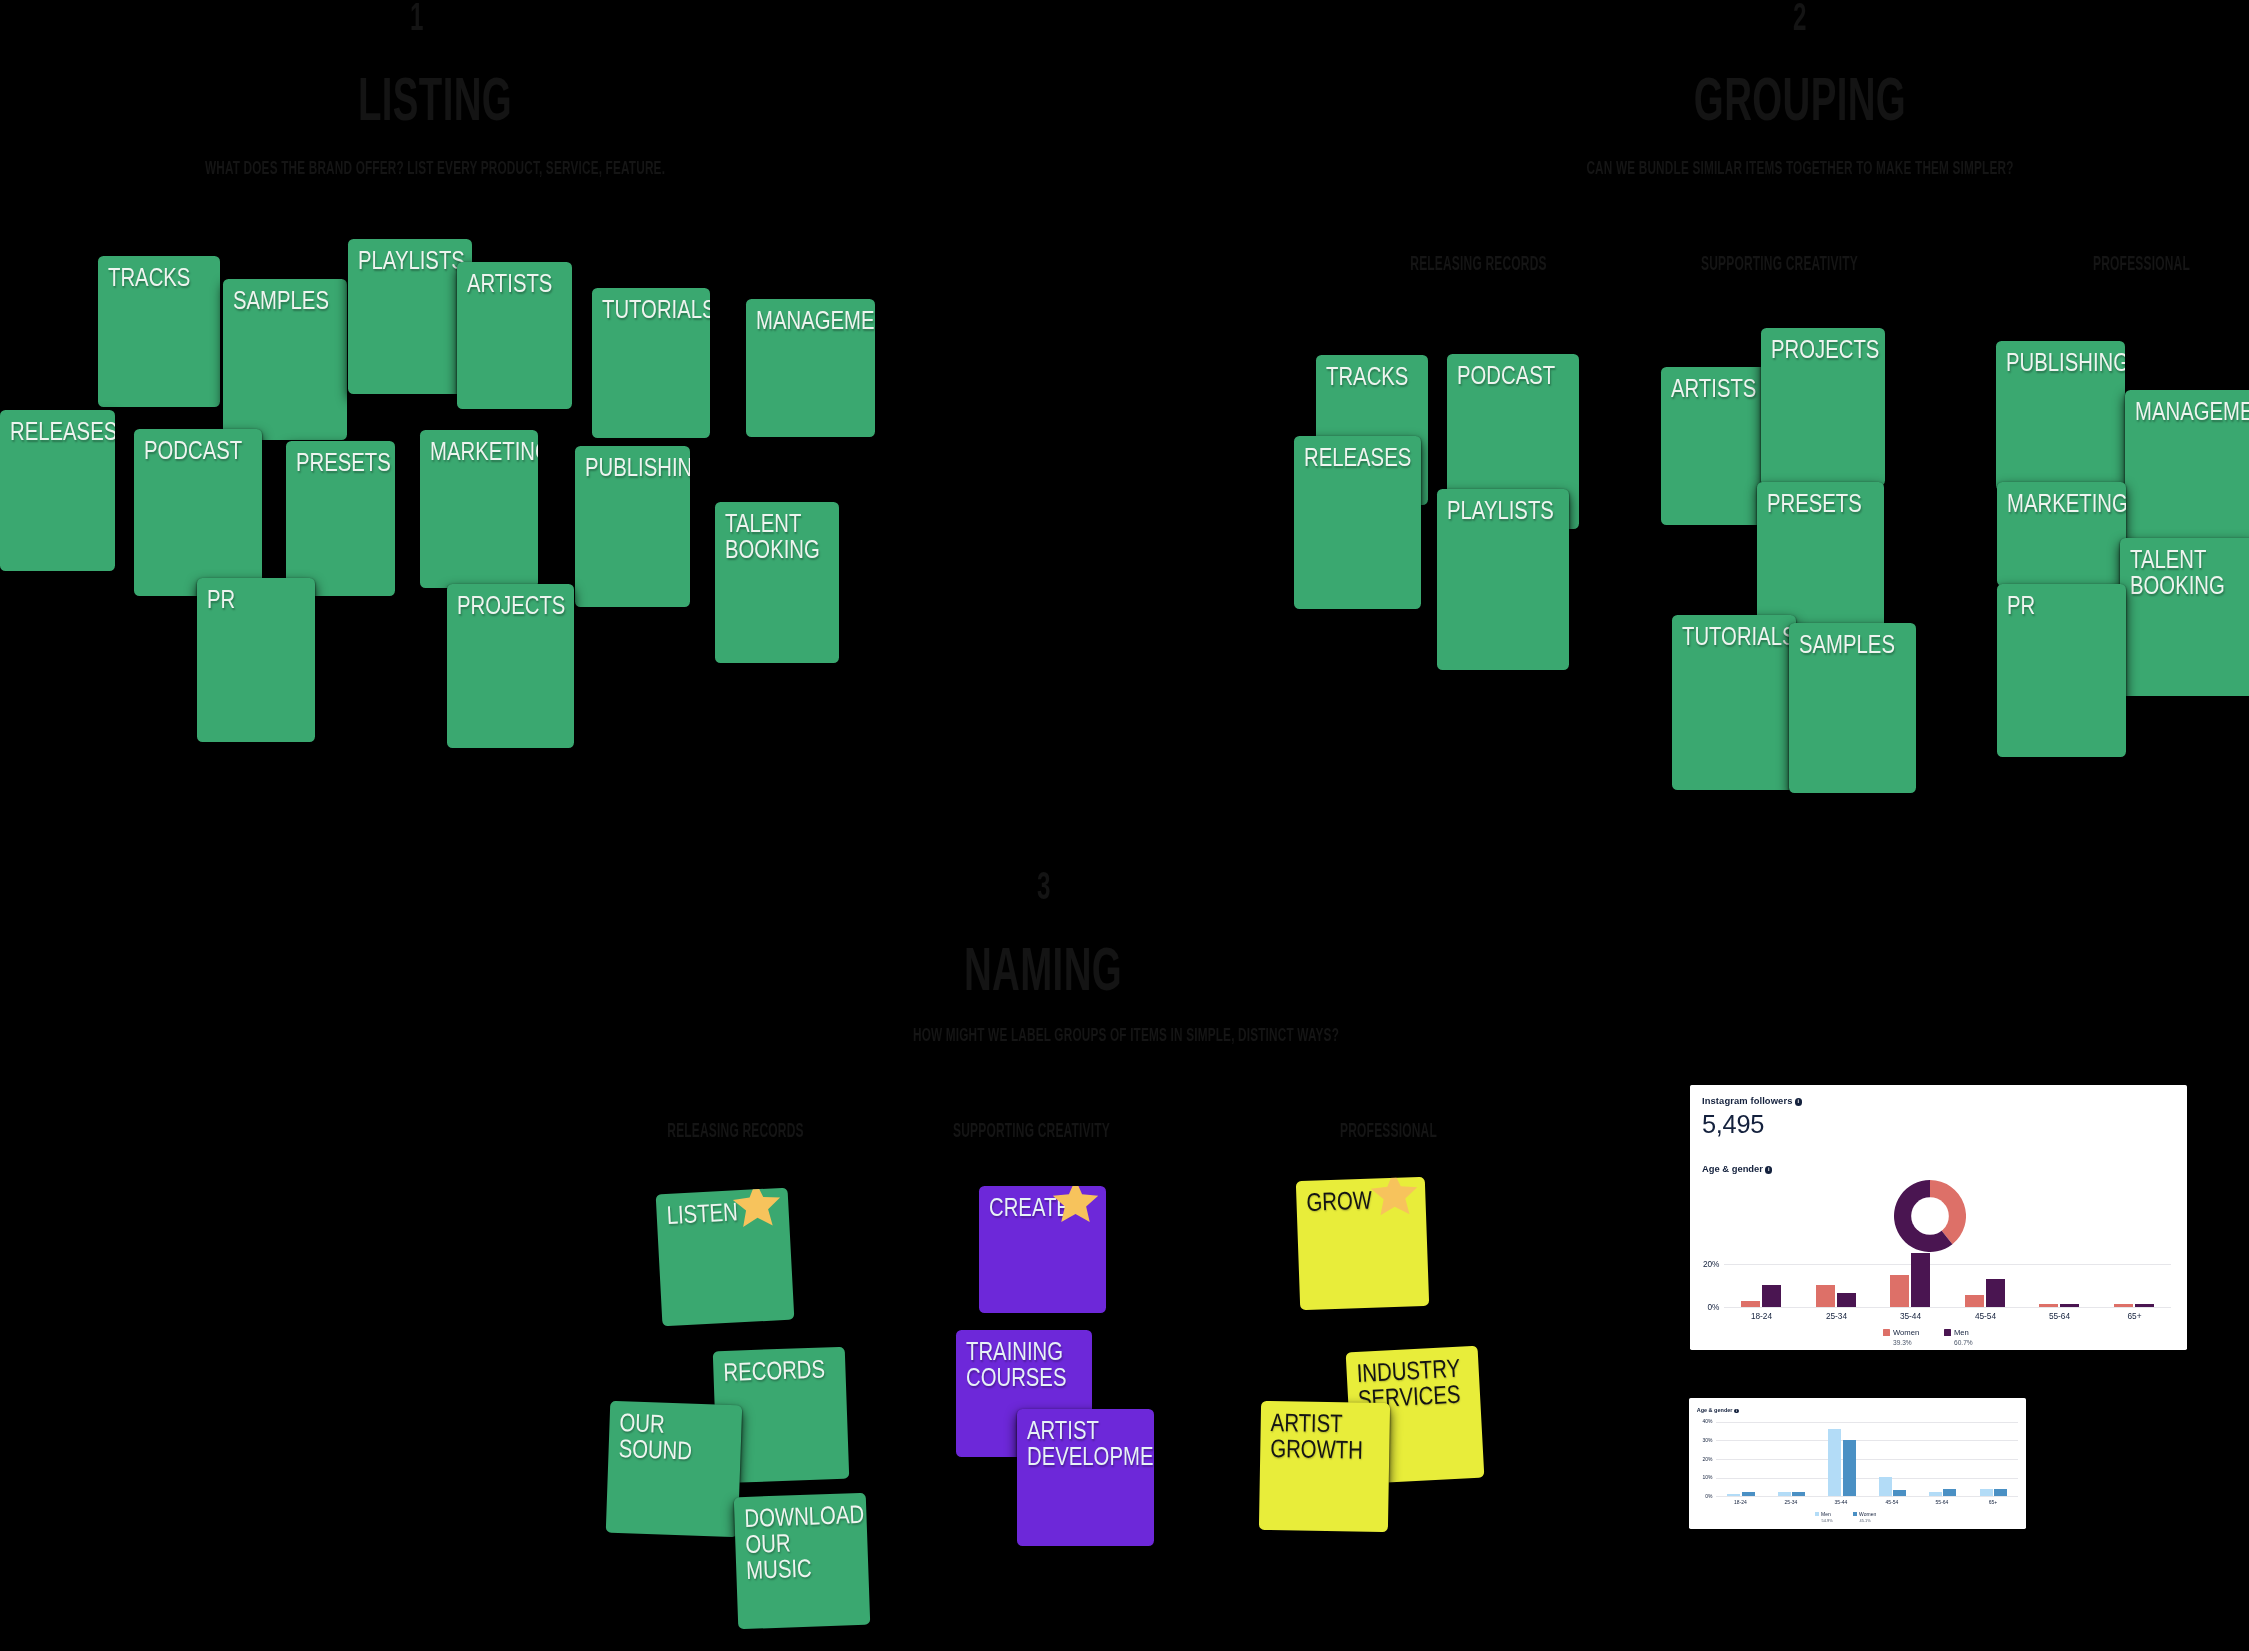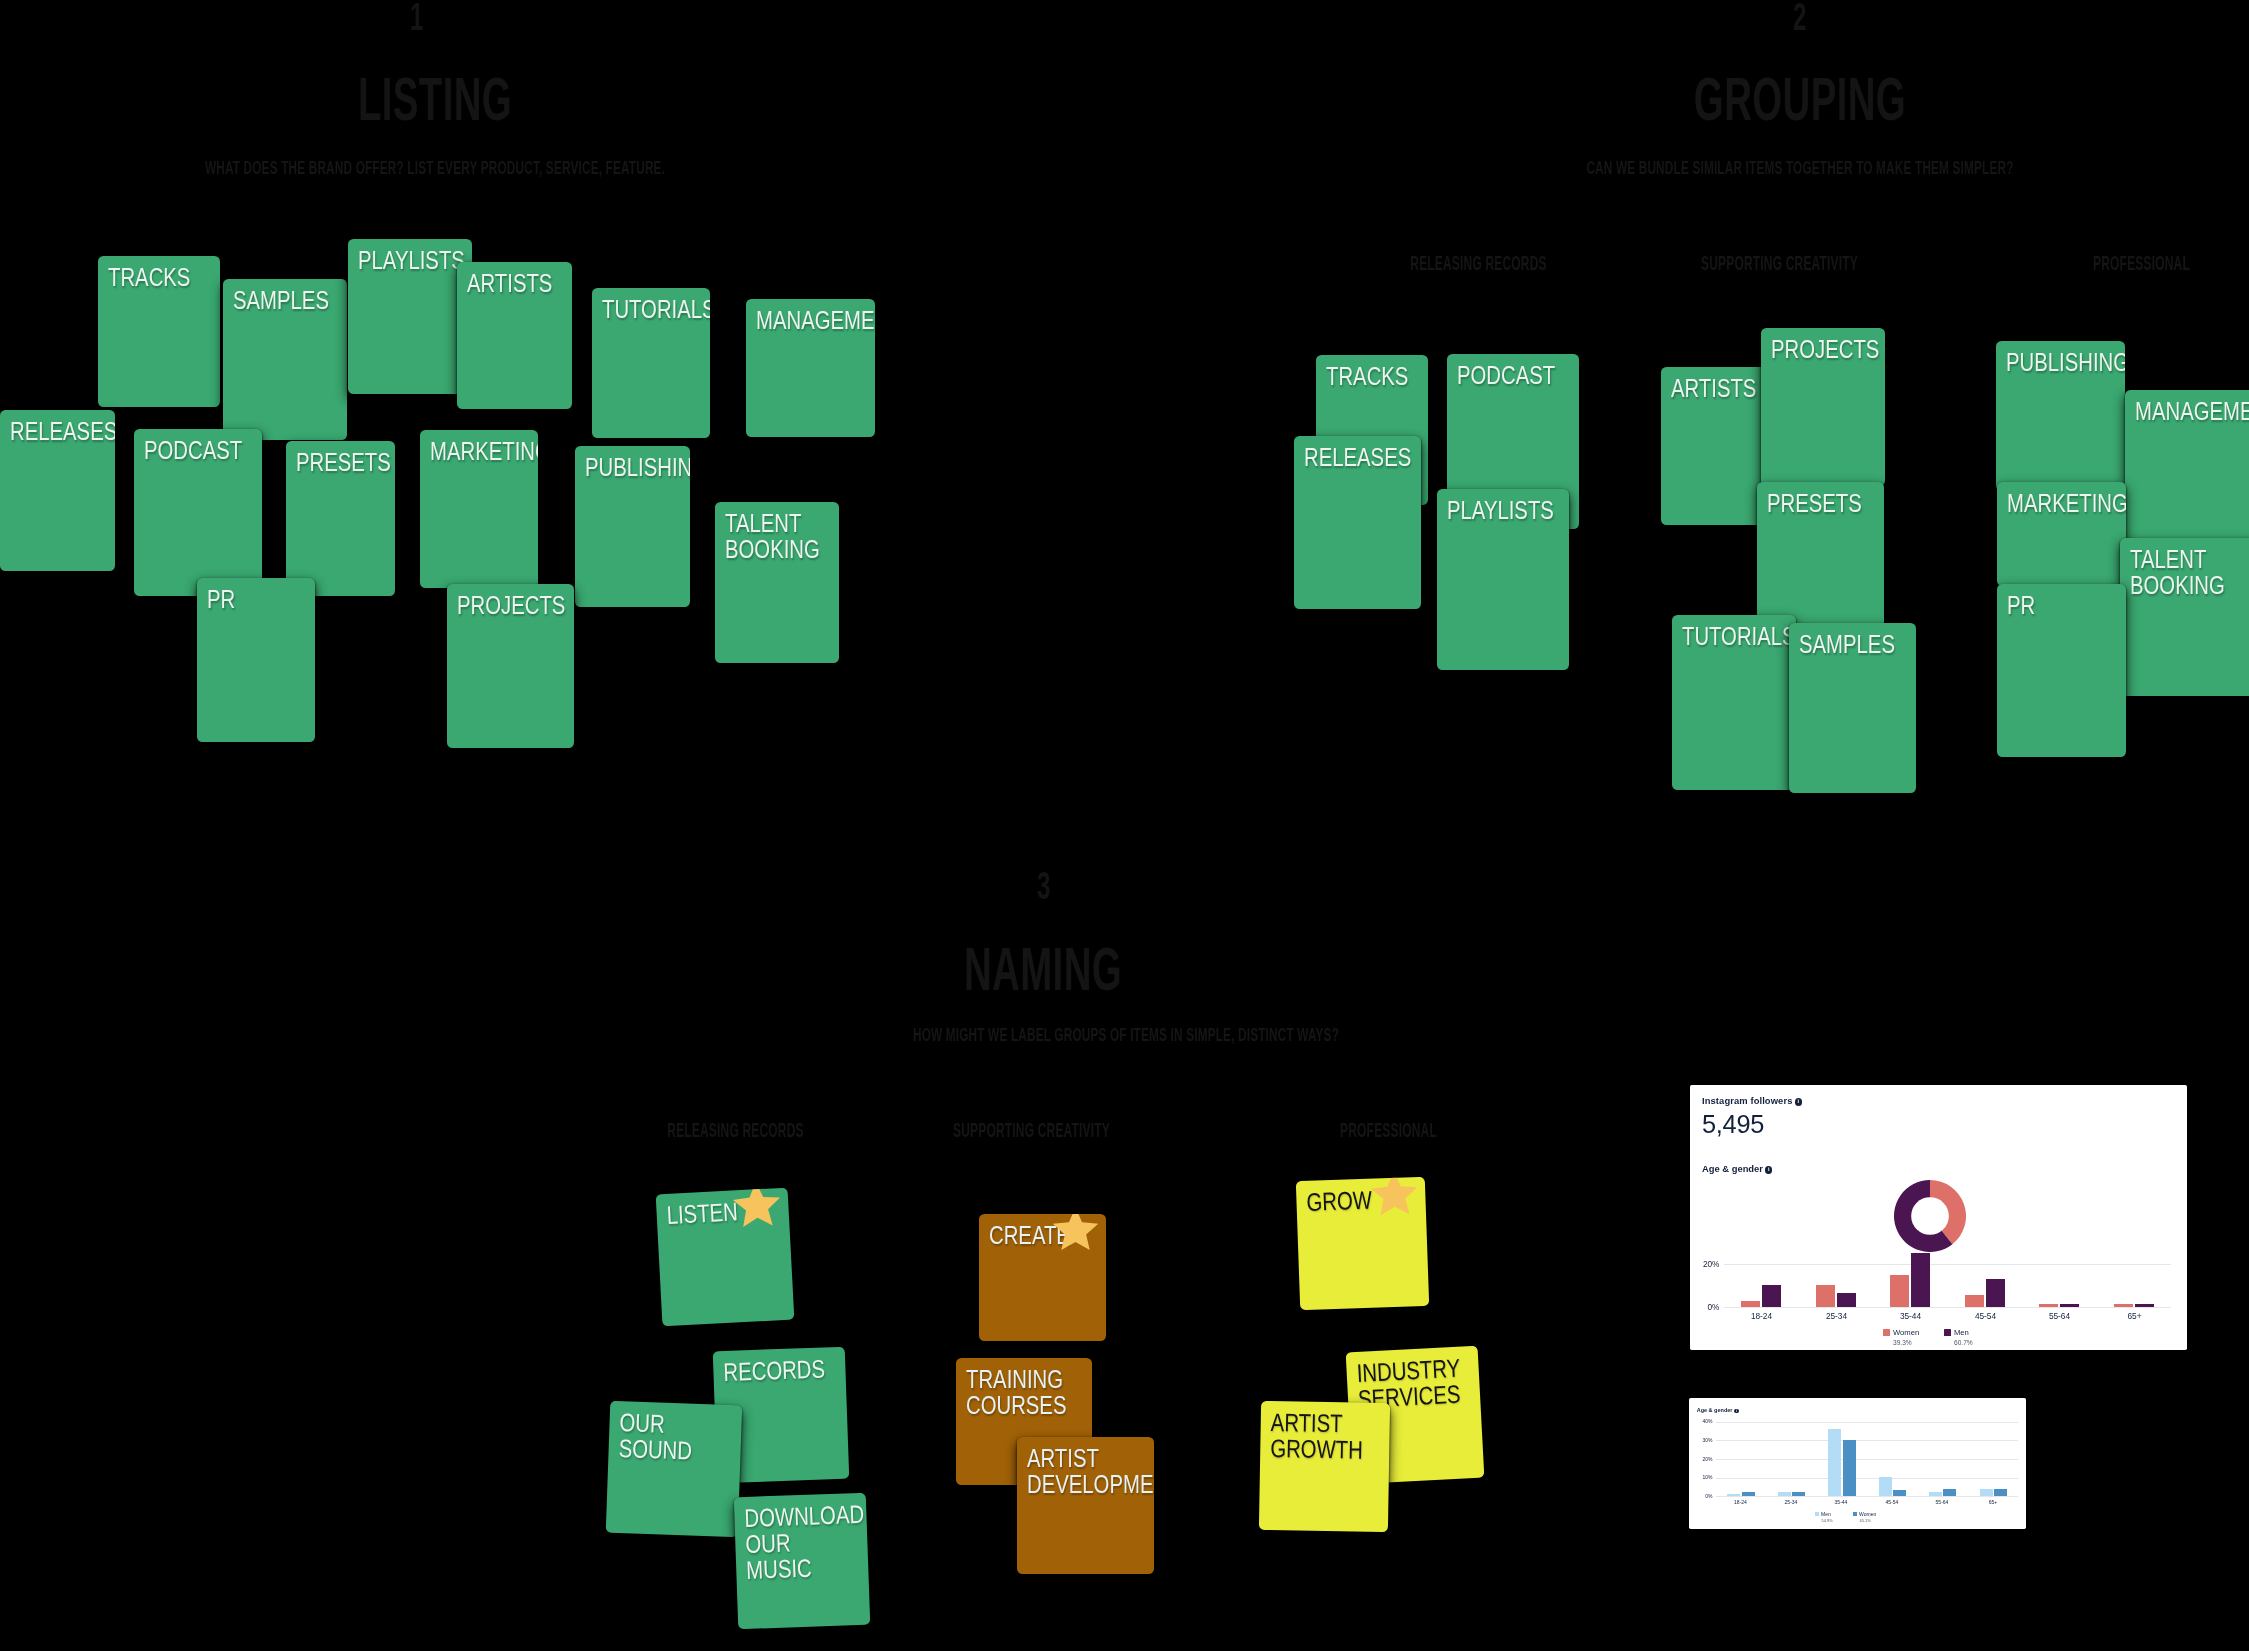--- a/index.html
+++ b/index.html
@@ -39,21 +39,21 @@
     padding:8.8px 10px;overflow:hidden;
   }
   .card .lbl{
     display:block;font-weight:400;line-height:1.02;
     text-shadow:1.1px 1.7px 2.2px rgba(0,0,0,.30);
     transform:scaleX(.80);transform-origin:left top;
     white-space:pre-line;
   }
   .card.green{background:#3aa870;}
   .card.green .lbl{color:#eef4ef;font-size:25.4px;}
-  .card.blue{background:#a16207;margin-top:28px;}
+  .card.blue{background:#6d28d9;}
   .card.blue .lbl{color:#e7f2f6;font-size:25.4px;}
   .card.yellow{background:#e8ed3a;}
   .card.yellow .lbl{color:#141414;font-size:25.4px;text-shadow:0.6px 1.1px 1.7px rgba(0,0,0,.22);}
 
   
   .widget{
     position:absolute;background:#fff;border-radius:1.7px;
     font-family:"Liberation Sans",sans-serif;color:#14213d;
   }
   .w-title{font-size:9.4px;font-weight:700;letter-spacing:0.1px;}

